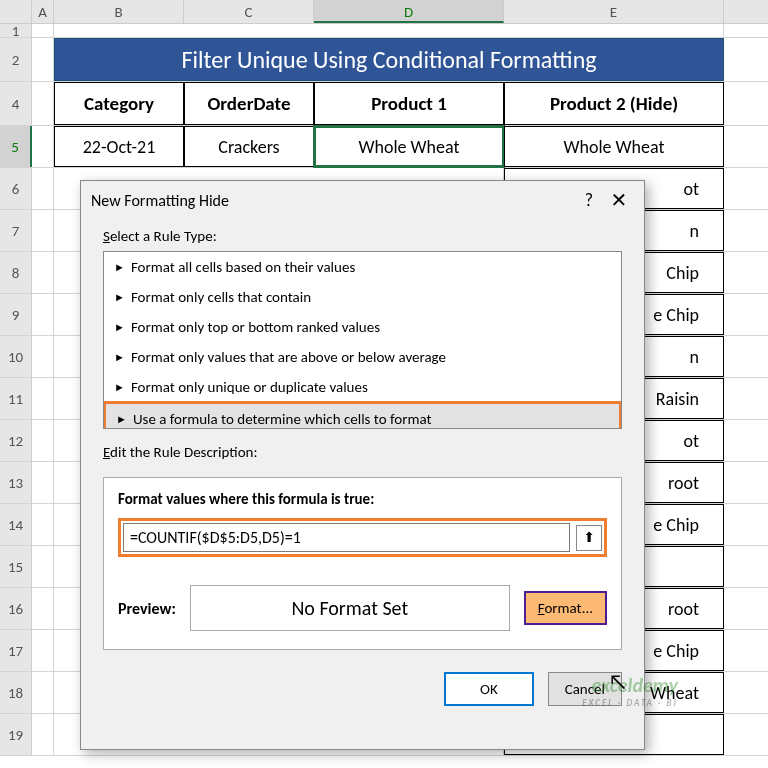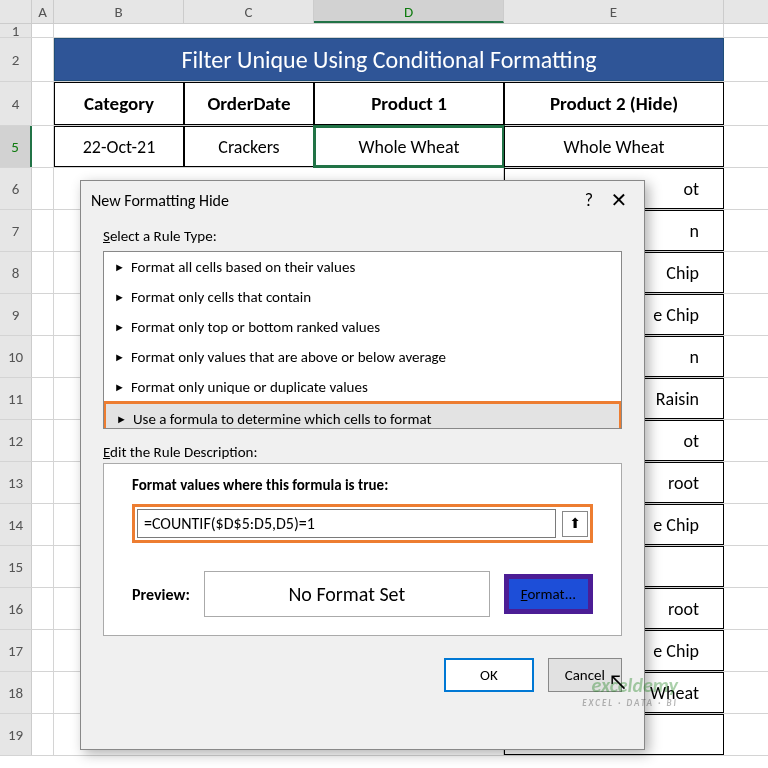--- a/index.html
+++ b/index.html
@@ -36,29 +36,29 @@
 .dlg-title .q { width: 30px; text-align: center; font-size: 18px; cursor: pointer; }
 .dlg-title .x { width: 30px; text-align: center; font-size: 20px; cursor: pointer; }
 .dlg-body { padding: 8px 22px; }
 .lbl { font-size: 15px; margin-bottom: 6px; }
 .lbl u { text-decoration: underline; }
 .rulelist { border: 1px solid #888; background: #fff; height: 178px; overflow: hidden; }
 .ruleitem { padding: 6px 10px; font-size: 15px; display: flex; align-items: center; gap: 6px; }
 .ruleitem.last { background: #e3e3e3; border: 3px solid #ed7d31; margin: -1px; }
 .arrow { font-size: 11px; }
 .editlbl { margin-top: 14px; font-size: 15px; }
-.descbox { border: 1px solid #aaa; background: #fff; margin-top: 2px; padding: 12px 28px 18px; }
+.descbox { border: 1px solid #aaa; background: #fff; margin-top: 16px; padding: 12px 14px 18px; }
 .descbox .bold { font-weight: bold; font-size: 15px; }
 .formula-wrap { margin-top: 10px; border: 3px solid #ed7d31; padding: 2px; display: flex; align-items: center; }
 .formula { flex: 1; border: 1px solid #7a7a7a; padding: 4px 6px; font-size: 16px; background: #fff; }
 .refbtn { width: 26px; height: 26px; border: 1px solid #888; background: #fff; margin-left: 6px; display: flex; align-items: center; justify-content: center; font-size: 14px; cursor: pointer; }
 .previewrow { display: flex; align-items: center; margin-top: 28px; gap: 14px; }
 .previewrow .pl { font-weight: bold; font-size: 16px; }
 .previewbox { flex: 1; border: 1px solid #aaa; background: #fff; text-align: center; padding: 10px 0; font-size: 20px; }
-.fmt-btn { border: 5px solid #4c1d95; background: #1d4ed8; padding: 6px 12px; font-size: 15px; cursor: pointer; }
+.fmt-btn { border: 2px solid #4c1d95; background: #fdba74; padding: 6px 12px; font-size: 15px; cursor: pointer; }
 .dlg-foot { display: flex; justify-content: flex-end; gap: 14px; padding: 14px 22px; }
 .okbtn { border: 2px solid #0078d4; background: #fff; padding: 6px 34px; font-size: 15px; cursor: pointer; }
 .cancelbtn { border: 1px solid #888; background: #e1e1e1; padding: 6px 16px; font-size: 15px; cursor: pointer; }
 
 
 .watermark { position: absolute; right: 90px; bottom: 60px; opacity: .35; font-size: 20px; color: #0f7b0f; font-weight: bold; font-style: italic; text-align: right; }
 .watermark .s { font-size: 9px; letter-spacing: 2px; color: #333; display:block; }
 
 
 .cursor { position: absolute; left: 608px; top: 668px; font-size: 22px; pointer-events: none; }

